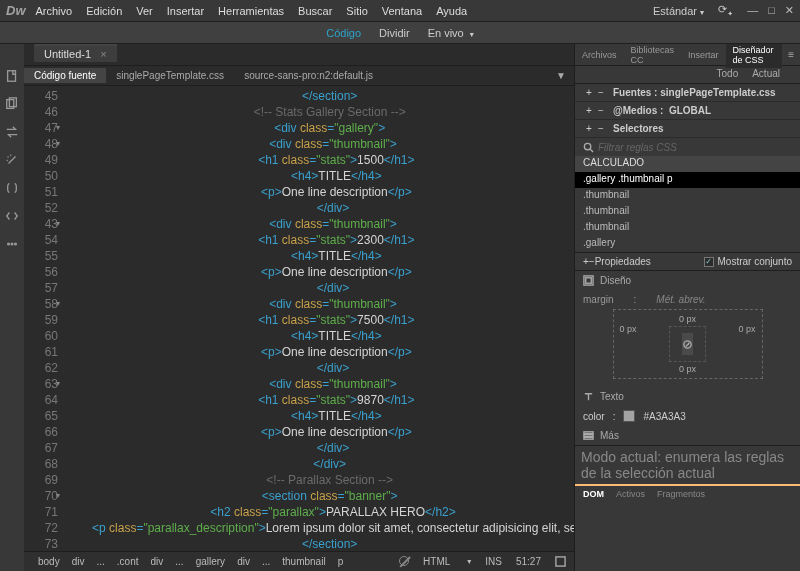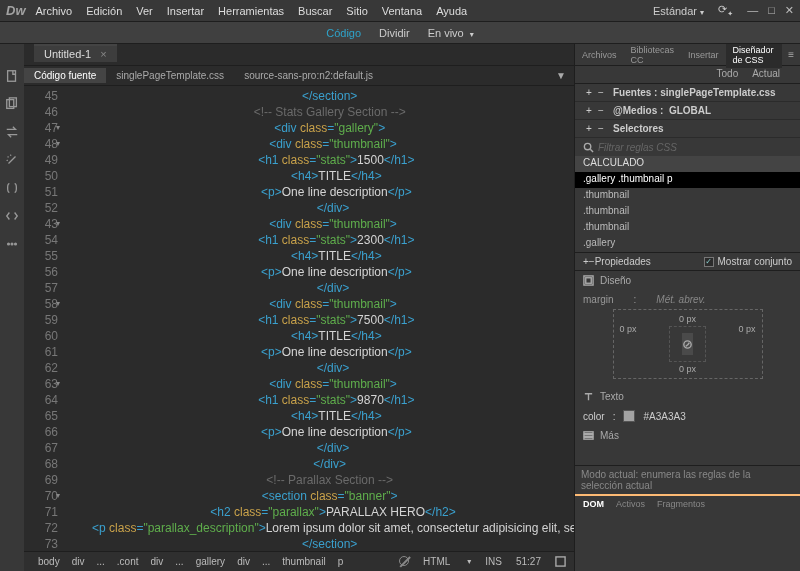--- a/index.html
+++ b/index.html
@@ -75,21 +75,21 @@
 .section-head { display: flex; align-items: center; gap: 6px; padding: 4px 8px; color: #aaa; }
 .layout-box { padding: 4px 8px 8px; }
 .layout-box .mrow { display: flex; gap: 20px; color: #999; margin-bottom: 4px; }
 .layout-box .mrow .mv { font-style: italic; color: #888; }
 .boxmodel { margin: 0 auto; width: 150px; border: 1px dashed #666; padding: 4px; text-align: center; font-size: 9px; color: #aaa; }
 .boxmodel .pad { border: 1px dashed #555; padding: 4px; margin: 2px 8px; }
 .boxmodel .inner { background: #4a4a4a; height: 22px; display: flex; align-items: center; justify-content: center; margin: 2px 8px; }
 .boxmodel .hval { display: flex; justify-content: space-between; padding: 0 2px; }
 .texto { padding: 4px 8px; display: flex; align-items: center; gap: 8px; }
 .swatch { width: 12px; height: 12px; background: #a3a3a3; border: 1px solid #555; }
-.modeline { padding: 3px 6px; color: #888; font-size: 10px; border-top: 1px solid #1e1e1e; margin-top: 20px; }
+.modeline { padding: 3px 6px; color: #888; font-size: 14px; border-top: 1px solid #1e1e1e; }
 .bottom-tabs { display: flex; gap: 12px; padding: 3px 8px; border-top: 2px solid #fdba74; font-size: 9px; }
 .bottom-tabs .bt { color: #888; cursor: pointer; }
 .bottom-tabs .bt.active { color: #fff; font-weight: bold; }
 svg.i { width: 11px; height: 11px; stroke: #aaa; fill: none; stroke-width: 1.5; vertical-align: middle; }
 </style>
 </head>
 <body>
 
 <div class="menubar">
   <span class="logo">Dw</span>

